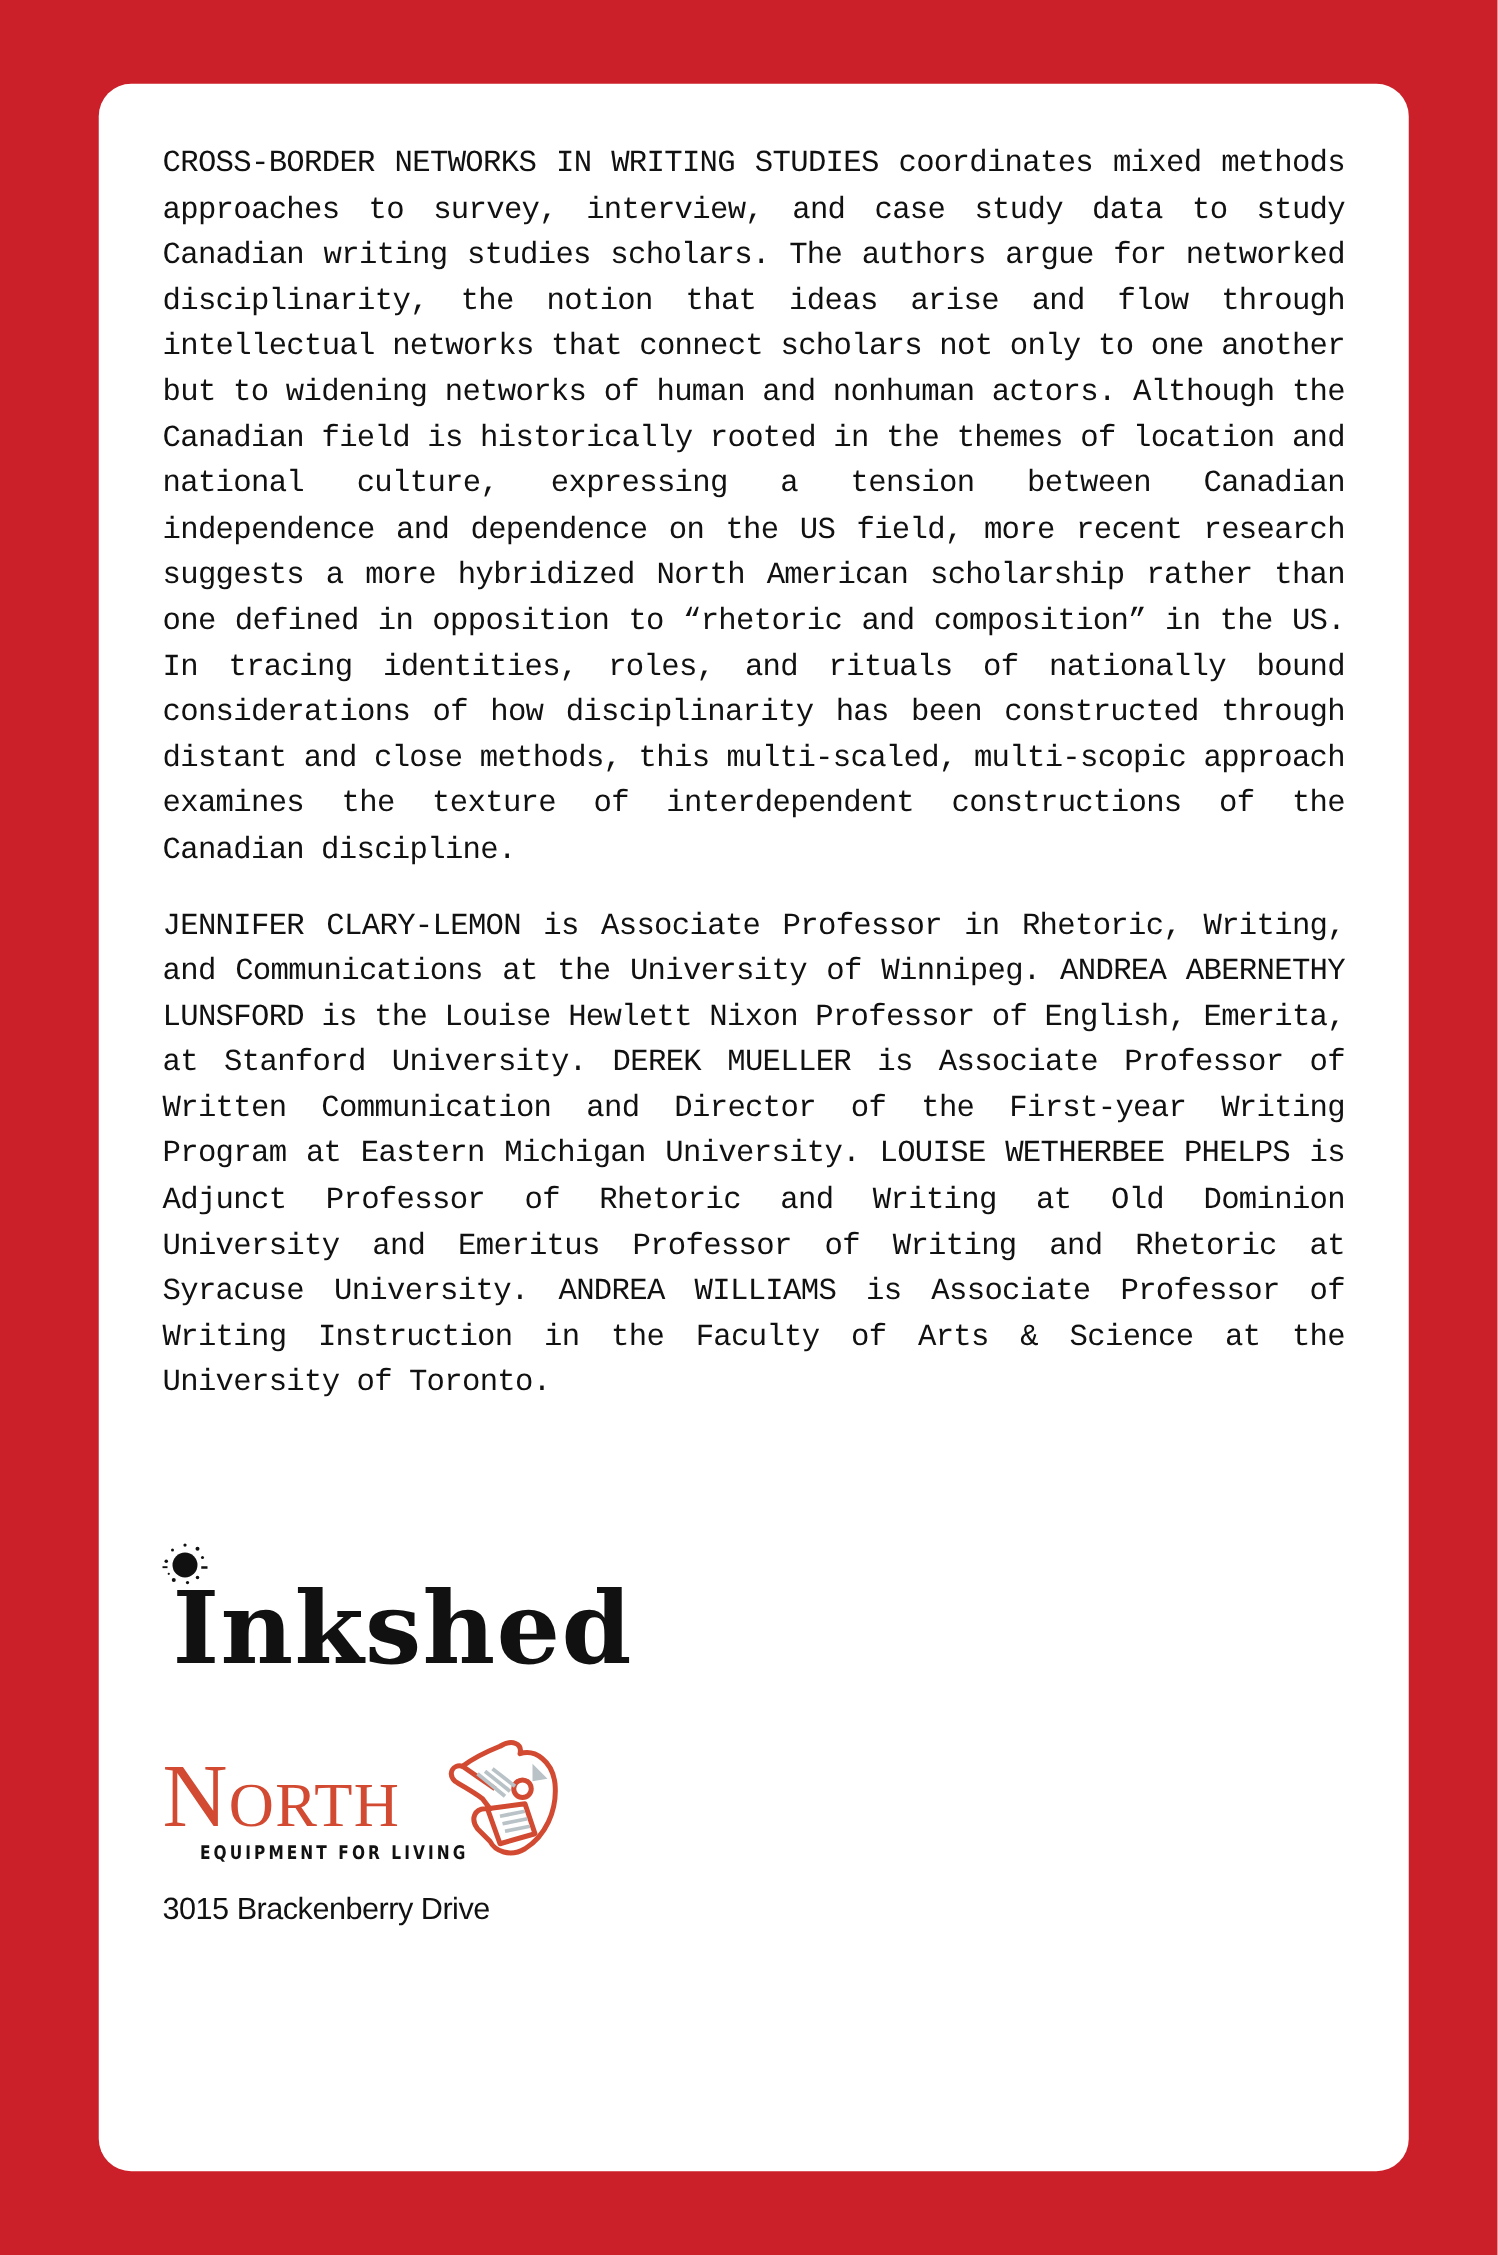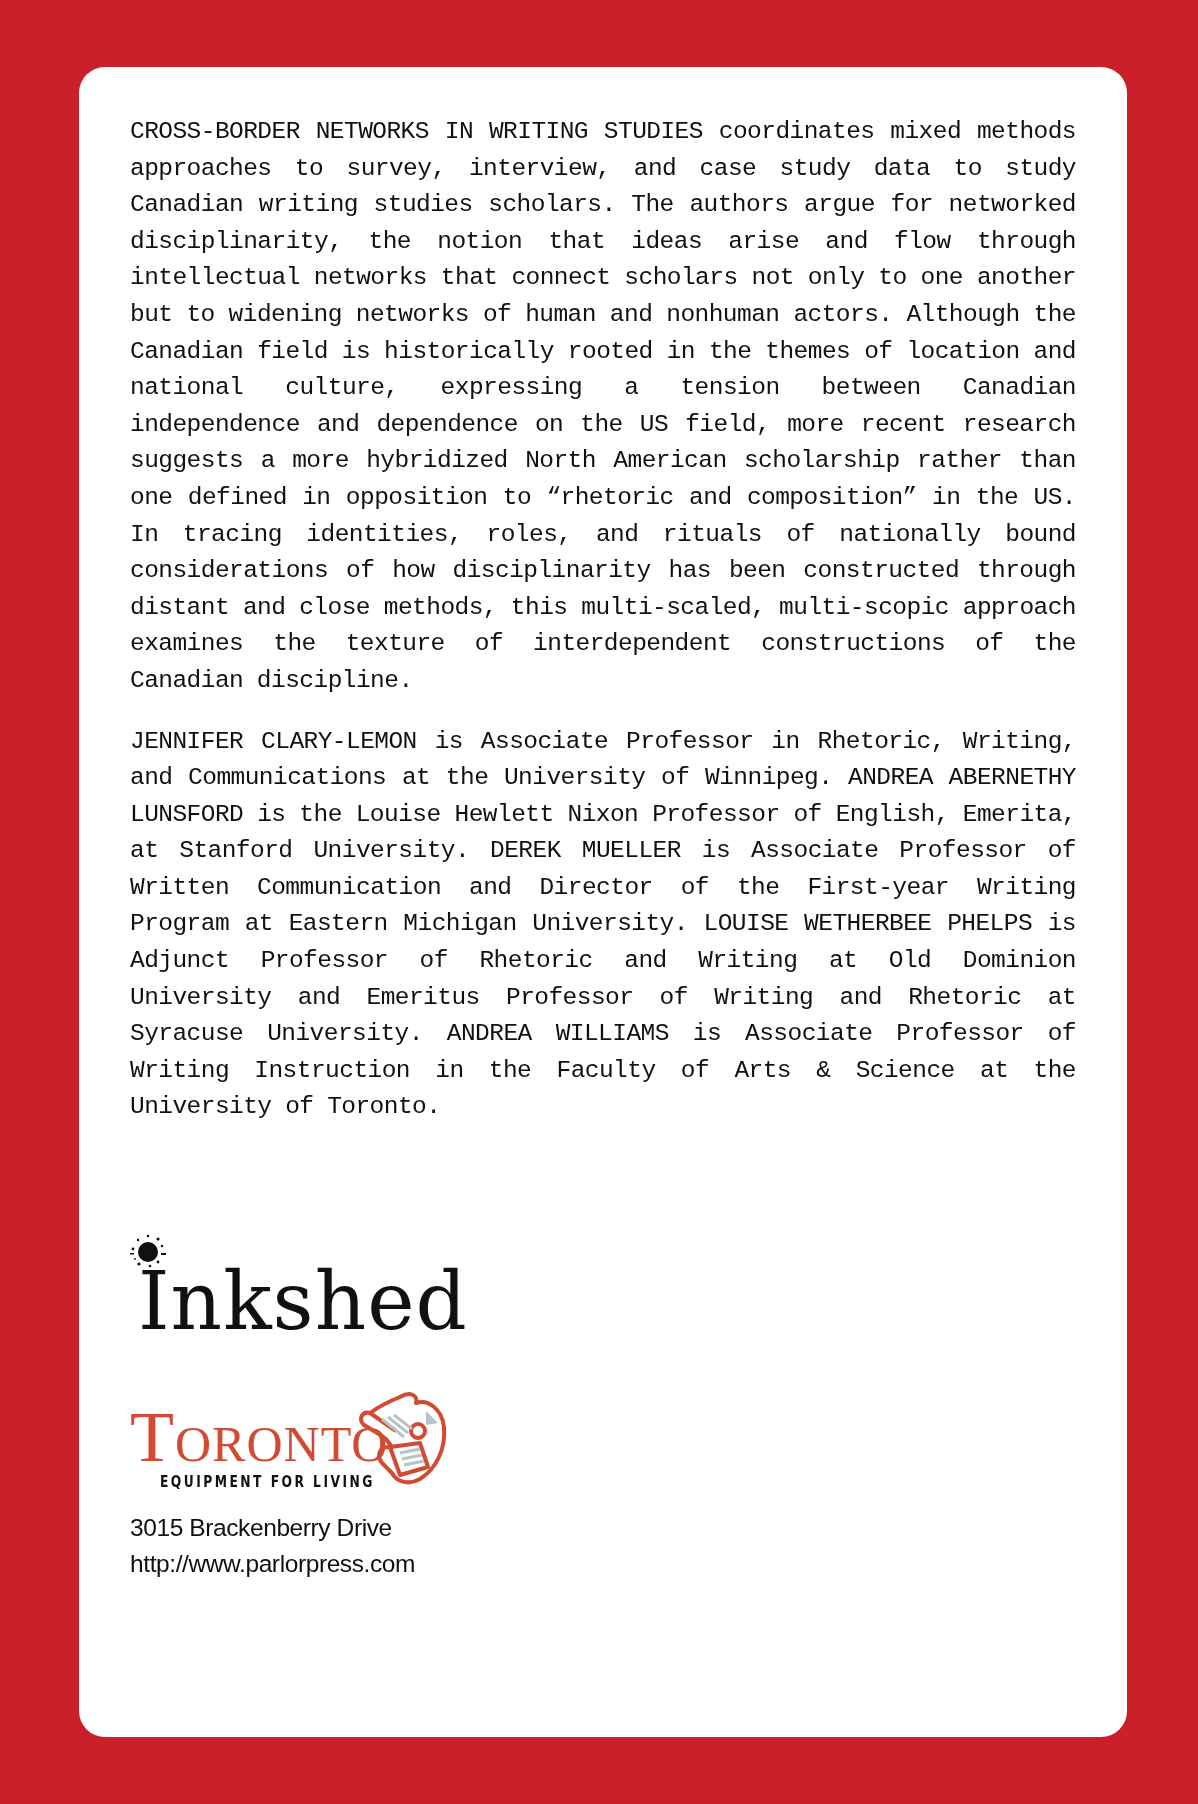--- a/index.html
+++ b/index.html
@@ -46,20 +46,21 @@
   }
   .logos {
     position: absolute;
     left: 126px;
     top: 1230px;
   }
   .inkshed {
     position: relative;
     width: 340px;
     height: 120px;
+    font-weight: bold;
   }
   .ink-splat {
     position: absolute;
     left: 2px;
     top: 2px;
     width: 46px;
     height: 46px;
   }
   .inkshed-word {
     position: absolute;
@@ -144,21 +145,21 @@
       <circle cx="34" cy="14" r="1.2" fill="#111"></circle>
       <circle cx="11" cy="32" r="1.6" fill="#111"></circle>
       <circle cx="22" cy="34" r="1.3" fill="#111"></circle>
       <circle cx="30" cy="30" r="1.4" fill="#111"></circle>
       <circle cx="7" cy="27" r="0.9" fill="#111"></circle>
     </svg>
     <div class="inkshed-word">Inkshed</div>
   </div>
 
   <div class="parlor">
-    <div class="parlor-word parlor-left">Toronto</div>
+    <div class="parlor-word parlor-left">North</div>
     <svg class="parlor-emblem" viewBox="0 0 94 100">
       <g fill="none" stroke="#d24a31" stroke-width="4" stroke-linejoin="round">
         <path d="M44 8 C54 2 62 6 60 14 C72 10 86 20 88 38 C90 60 80 80 64 90 C52 97 40 92 36 84 L26 74 C20 66 24 58 32 58 L36 58 L30 50 C22 44 14 40 8 36 C2 30 6 22 14 24 C22 18 34 12 44 8 Z"></path>
         <path d="M14 24 L40 42"></path>
         <circle cx="62" cy="42" r="7"></circle>
         <path d="M34 58 L64 54 L72 78 L44 86 Z"></path>
       </g>
       <g stroke="#b9c2c6" stroke-width="3">
         <line x1="26" y1="30" x2="48" y2="48"></line>
         <line x1="32" y1="28" x2="52" y2="44"></line>
@@ -168,14 +169,13 @@
         <line x1="48" y1="76" x2="68" y2="72"></line>
       </g>
       <path d="M70 22 L82 34 L70 36 Z" fill="#b9c2c6"></path>
     </svg>
     <div class="tagline">EQUIPMENT FOR LIVING</div>
   </div>
 </div>
 
 <div class="address">
   <div>3015 Brackenberry Drive</div>
-  <div>http://www.parlorpress.com</div>
 </div>
 
 </body></html>

